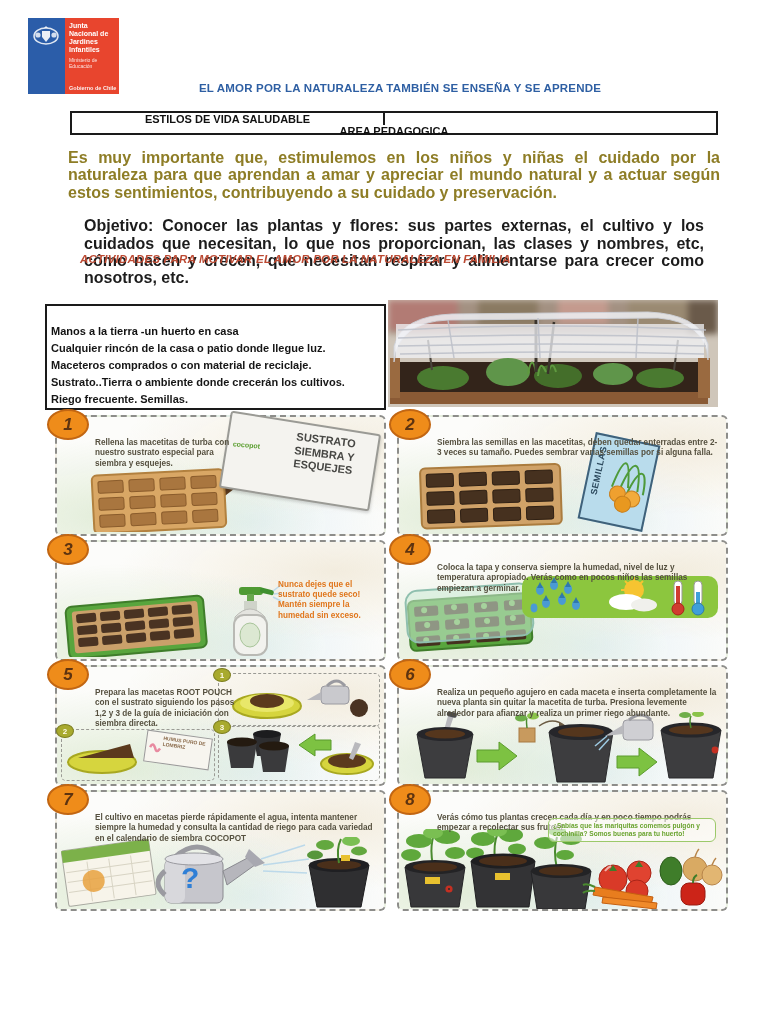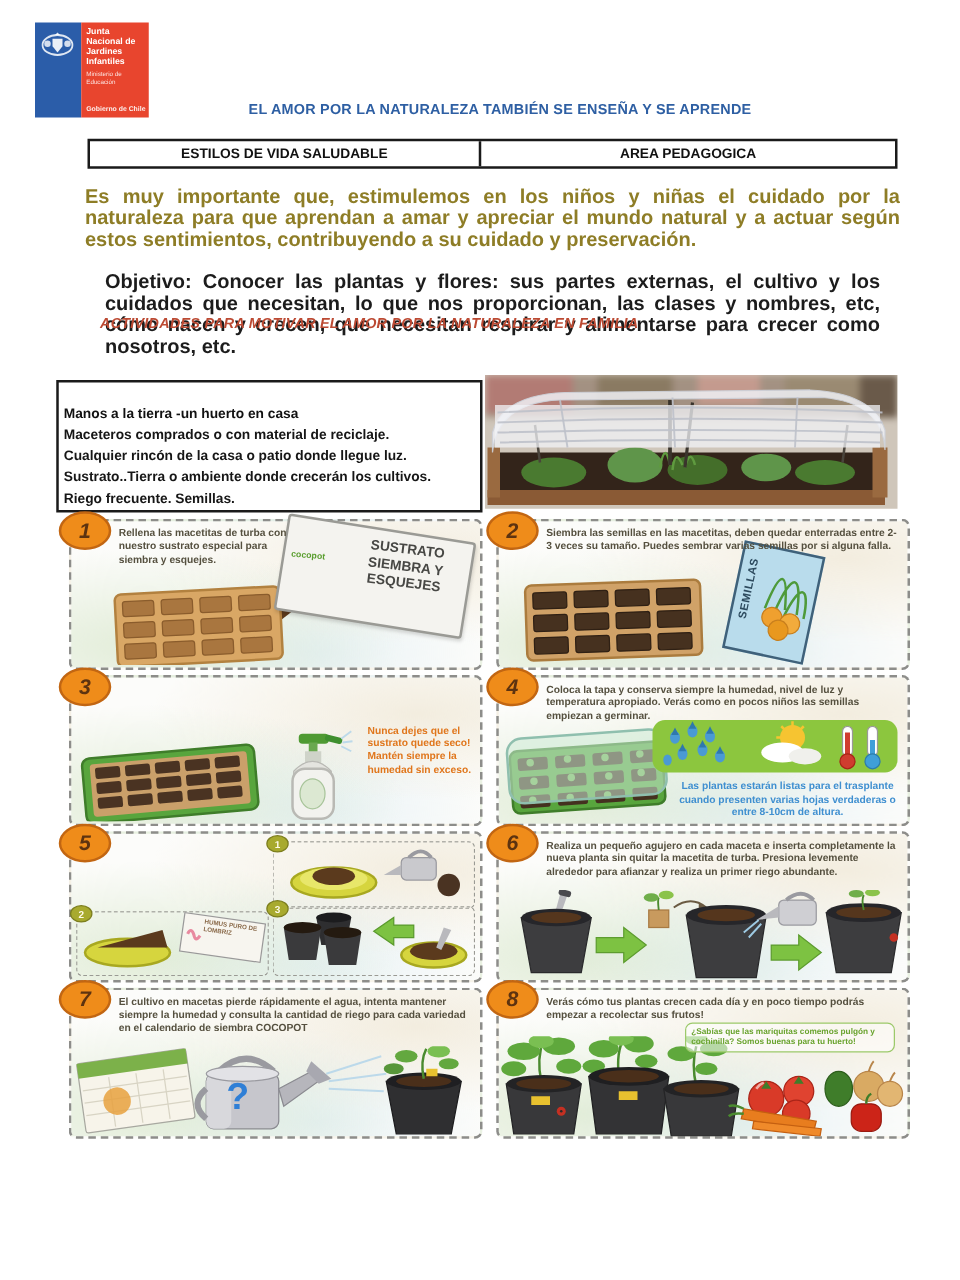--- a/index.html
+++ b/index.html
@@ -12,21 +12,21 @@
   .logo-emblem{position:absolute;left:5px;top:7px;}
   .logo-red{flex:1;background:#e8452e;color:#fff;position:relative;padding:4px 3px 3px 4px;box-sizing:border-box;}
   .logo-org{font-size:7px;font-weight:bold;line-height:8px;}
   .logo-min{font-size:5px;line-height:6px;margin-top:3px;opacity:.85;}
   .logo-gov{position:absolute;left:4px;bottom:3px;font-size:5.5px;font-weight:bold;opacity:.9;}
 
   
   .doc-title{position:absolute;top:82px;left:80px;width:640px;text-align:center;
              color:#2e5fa3;font-size:11.5px;font-weight:bold;letter-spacing:.2px;}
   .info-table{position:absolute;top:111px;left:70px;width:648px;height:24px;border:2px solid #1a1a1a;
-              display:flex;box-sizing:border-box;}
+              display:flex;box-sizing:border-box;flex-direction:column;}
   .info-cell{display:flex;align-items:center;justify-content:center;font-size:11px;font-weight:bold;color:#111;}
   .info-cell.left{width:48.6%;border-right:2px solid #1a1a1a;box-sizing:border-box;}
   .info-cell.right{flex:1;}
 
   
   .intro{position:absolute;top:149px;left:68px;width:652px;font-size:16px;font-weight:bold;
          line-height:17.4px;text-align:justify;}
   .intro .p1{color:#8e7d26;margin:0 0 1px 0;}
   .intro .p2{color:#1c1c1c;margin:16px;}
   .activities-heading{position:absolute;top:253px;left:80px;width:640px;text-align:left;
@@ -46,21 +46,21 @@
   .panel{position:relative;border:2px dashed #8d8d8a;border-radius:6px;box-sizing:border-box;
          background:
            radial-gradient(ellipse at 18% 85%, rgba(187,214,166,.40), transparent 55%),
            radial-gradient(ellipse at 85% 25%, rgba(234,222,196,.50), transparent 55%),
            radial-gradient(ellipse at 60% 90%, rgba(196,224,238,.35), transparent 50%),
            #fcfcfa;
          overflow:visible;}
   .badge{position:absolute;left:-10px;top:-8px;width:38px;height:27px;background:#ef8c1a;
          border:2px solid #c26612;border-radius:50%;display:flex;align-items:center;justify-content:center;
          color:#5d3310;font-size:17px;font-weight:bold;font-style:italic;z-index:5;}
-  .step-text{position:relative;margin:5px 8px 0 38px;font-size:8.2px;font-weight:bold;color:#55503f;
+  .step-text{position:relative;margin:21px 8px 0 38px;font-size:8.2px;font-weight:bold;color:#55503f;
              line-height:10.3px;z-index:4;}
   .step-text.w150{width:152px;}
   .ill{position:absolute;z-index:1;}
   .side-note{position:absolute;font-size:8.2px;font-weight:bold;line-height:10.2px;z-index:4;}
   .note-orange{color:#e0761c;}
   .note-blue{color:#3f8fd0;text-align:center;}
 
   
   .bag{position:absolute;right:8px;top:5px;width:148px;height:74px;background:#f4f3ef;border:2px solid #9a9a95;
        border-radius:3px;transform:rotate(9deg);z-index:3;box-shadow:1px 2px 3px rgba(0,0,0,.15);}
@@ -123,22 +123,22 @@
 
   <div class="intro">
     <p class="p1">Es muy importante que, estimulemos en los niños y niñas el cuidado por la naturaleza para que aprendan a amar y apreciar el mundo natural y a actuar según estos sentimientos, contribuyendo a su cuidado y preservación.</p>
     <p class="p2"><span>Objetivo:</span><span> Conocer las plantas y flores: sus partes externas, el cultivo y los cuidados que necesitan, lo que nos proporcionan,  las clases y nombres, etc, cómo nacen y crecen, que necesitan respirar y alimentarse para crecer como nosotros, etc.</span></p>
   </div>
 
   <div class="activities-heading">ACTIVIDADES PARA MOTIVAR EL AMOR POR LA NATURALEZA EN FAMILIA</div>
 
   <div class="materials-box">
     <div class="m-title">Manos a la tierra -un huerto en casa</div>
+    <div class="m-item">Cualquier rincón de la casa o patio donde llegue luz.</div>
     <div class="m-item">Maceteros comprados o con material de reciclaje.</div>
-    <div class="m-item">Cualquier rincón de la casa o patio donde llegue luz.</div>
     <div class="m-item">Sustrato..Tierra o ambiente donde crecerán los cultivos.</div>
     <div class="m-item">Riego  frecuente.   Semillas.</div>
   </div>
 
   <div class="photo">
     <svg width="330" height="107" viewBox="0 0 330 107">
       <g style="filter:blur(3px)">
         <rect x="0" y="0" width="330" height="34" fill="#a39182"></rect>
         <rect x="0" y="0" width="70" height="30" fill="#b27b74"></rect>
         <rect x="90" y="0" width="60" height="26" fill="#8a7a62"></rect>
@@ -272,21 +272,21 @@
         <rect x="27" y="24" width="13" height="10" fill="#cfd3c9"></rect>
         <path d="M18,40 Q33,24 48,40 L48,44 L18,44 Z" fill="#e4e4df" stroke="#b9b9b4"></path>
         <rect x="17" y="38" width="33" height="40" rx="10" fill="#f2f2ee" stroke="#b9b9b4" stroke-width="2"></rect>
         <ellipse cx="33" cy="58" rx="10" ry="12" fill="#dce8d2" stroke="#a8c49a"></ellipse>
         <g stroke="#bcd9ea" stroke-width="1.5">
             <line x1="56" y1="14" x2="64" y2="8"></line>
             <line x1="57" y1="17" x2="65" y2="16"></line>
             <line x1="56" y1="20" x2="64" y2="24"></line>
           </g>
       </svg>
-      <div class="side-note note-orange" style="right:4px;top:38px;width:86px">Nunca dejes que el sustrato quede seco! Mantén siempre la humedad sin exceso.</div>
+      <div class="side-note note-orange" style="right:20px;top:38px;width:86px">Nunca dejes que el sustrato quede seco! Mantén siempre la humedad sin exceso.</div>
     </div>
 
     <div class="panel">
       <div class="badge">4</div>
       <div class="step-text">Coloca la tapa y conserva siempre la humedad, nivel de luz y temperatura apropiado. Verás como en pocos niños las semillas empiezan a germinar.</div>
       <svg class="ill" style="left:2px;bottom:4px" width="140" height="84" viewBox="0 0 140 84">
         <g transform="rotate(-4 70 50)">
           <rect x="8" y="26" width="122" height="50" rx="6" fill="#58a53d" stroke="#3f7d2a" stroke-width="2"></rect>
           <g fill="#44301f">
             <rect x="14" y="32" width="24" height="10" rx="2"></rect>
@@ -353,25 +353,25 @@
           <g>
             <rect x="152" y="5" width="8" height="24" rx="4" fill="#ffffff" stroke="#9a9a96"></rect>
             <rect x="154" y="10" width="4" height="20" fill="#d03c2f"></rect>
             <circle cx="156" cy="33" r="6" fill="#d03c2f" stroke="#a82417"></circle>
             <rect x="172" y="5" width="8" height="24" rx="4" fill="#ffffff" stroke="#9a9a96"></rect>
             <rect x="174" y="16" width="4" height="14" fill="#3f9fd9"></rect>
             <circle cx="176" cy="33" r="6" fill="#3f9fd9" stroke="#2d7cab"></circle>
           </g>
         </svg>
       </div>
-      <div class="side-note note-blue" style="right:6px;bottom:4px;width:180px">Las plantas estarán listas para el trasplante cuando presenten varias hojas verdaderas o entre 8-10cm de altura.</div>
     </div>
 
     <div class="panel">
       <div class="badge">5</div>
+      <div class="step-text w150">Prepara las macetas ROOT POUCH con el sustrato siguiendo los pasos 1,2 y 3 de la guía de iniciación con siembra directa.</div>
 
       <div class="subpanel" style="right:4px;top:6px;width:160px;height:52px">
         <span class="minibadge">1</span>
         <svg width="156" height="48" viewBox="0 0 156 48">
           <ellipse cx="48" cy="32" rx="34" ry="12" fill="#d6d53e" stroke="#a8a820" stroke-width="2"></ellipse>
           <ellipse cx="48" cy="29" rx="27" ry="9" fill="#e8e76a"></ellipse>
           <ellipse cx="48" cy="27" rx="17" ry="7" fill="#5b3a1d"></ellipse>
           <rect x="102" y="12" width="28" height="18" rx="4" fill="#c9c9cd" stroke="#9a9aa0"></rect>
           <polygon points="102,18 88,26 102,26" fill="#b9b9bd"></polygon>
           <path d="M108,12 q10,-10 18,0" stroke="#9a9aa0" stroke-width="3" fill="none"></path>

